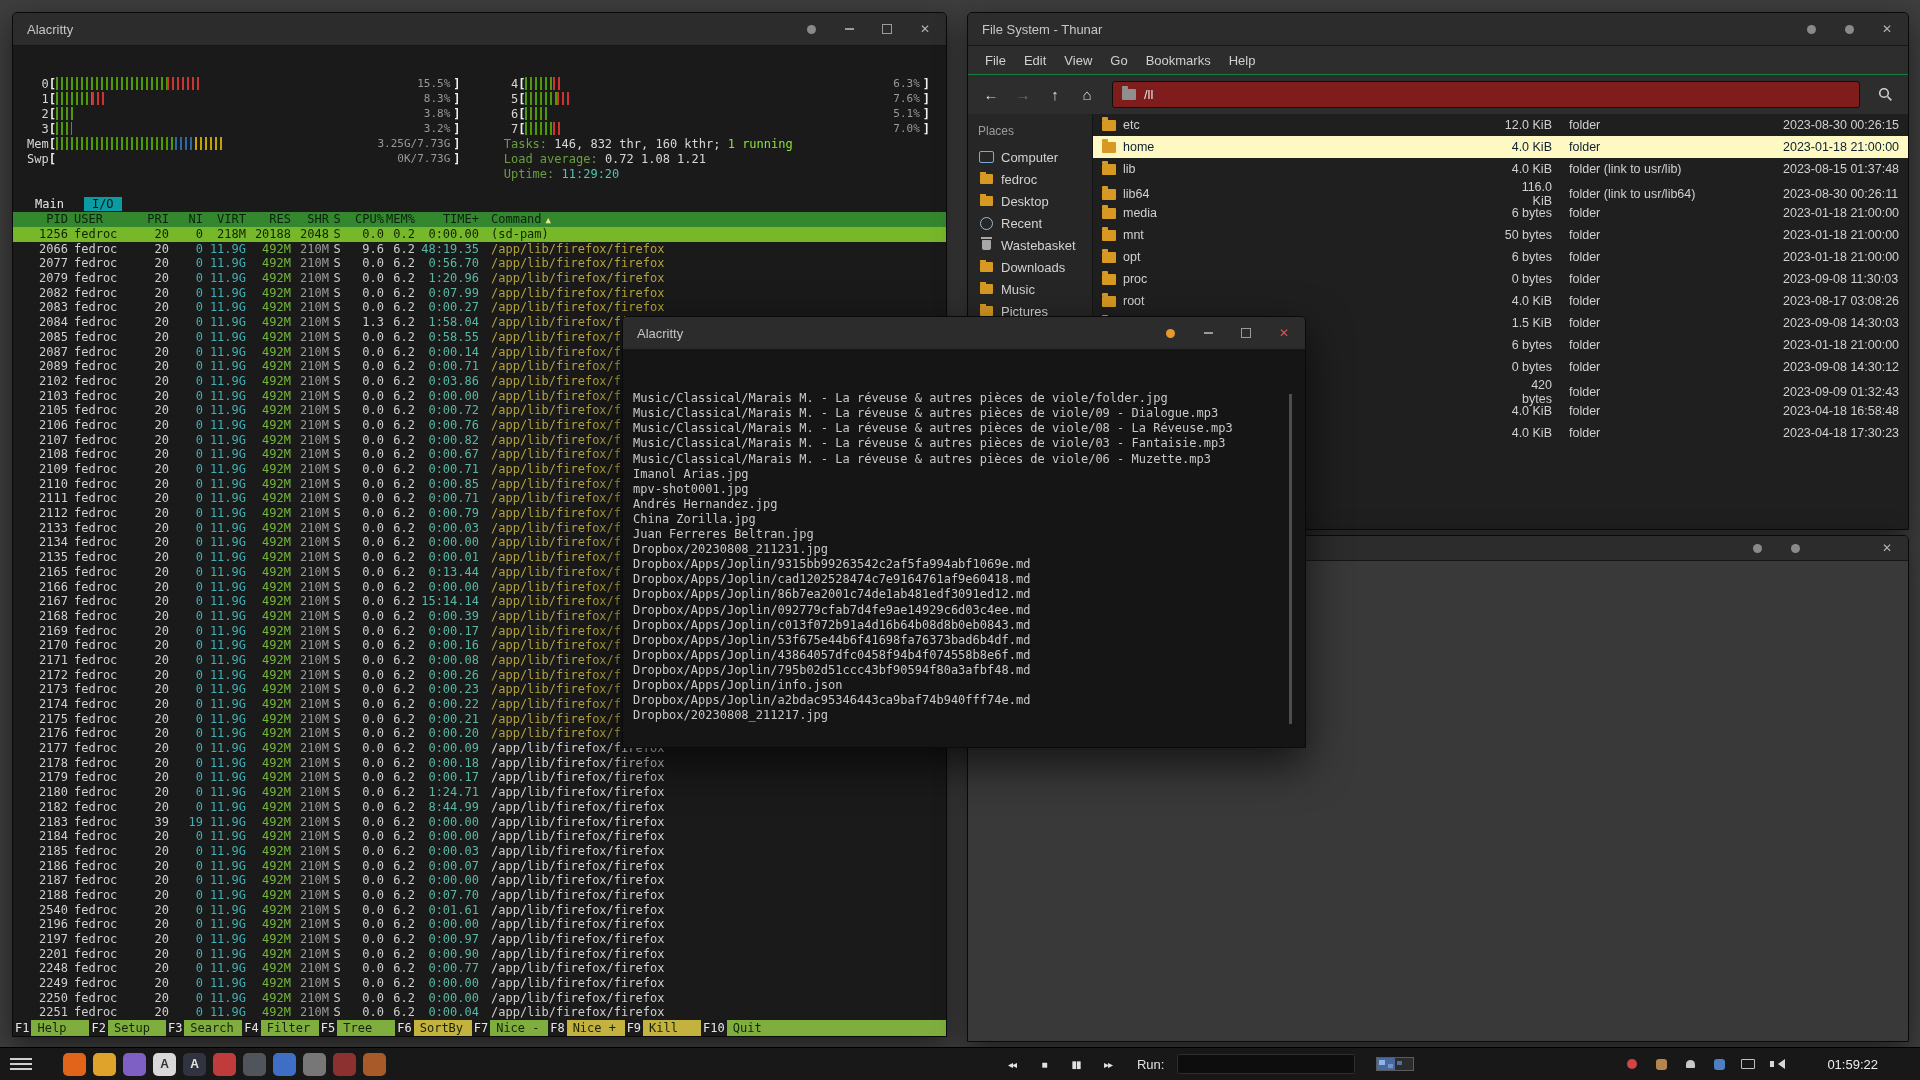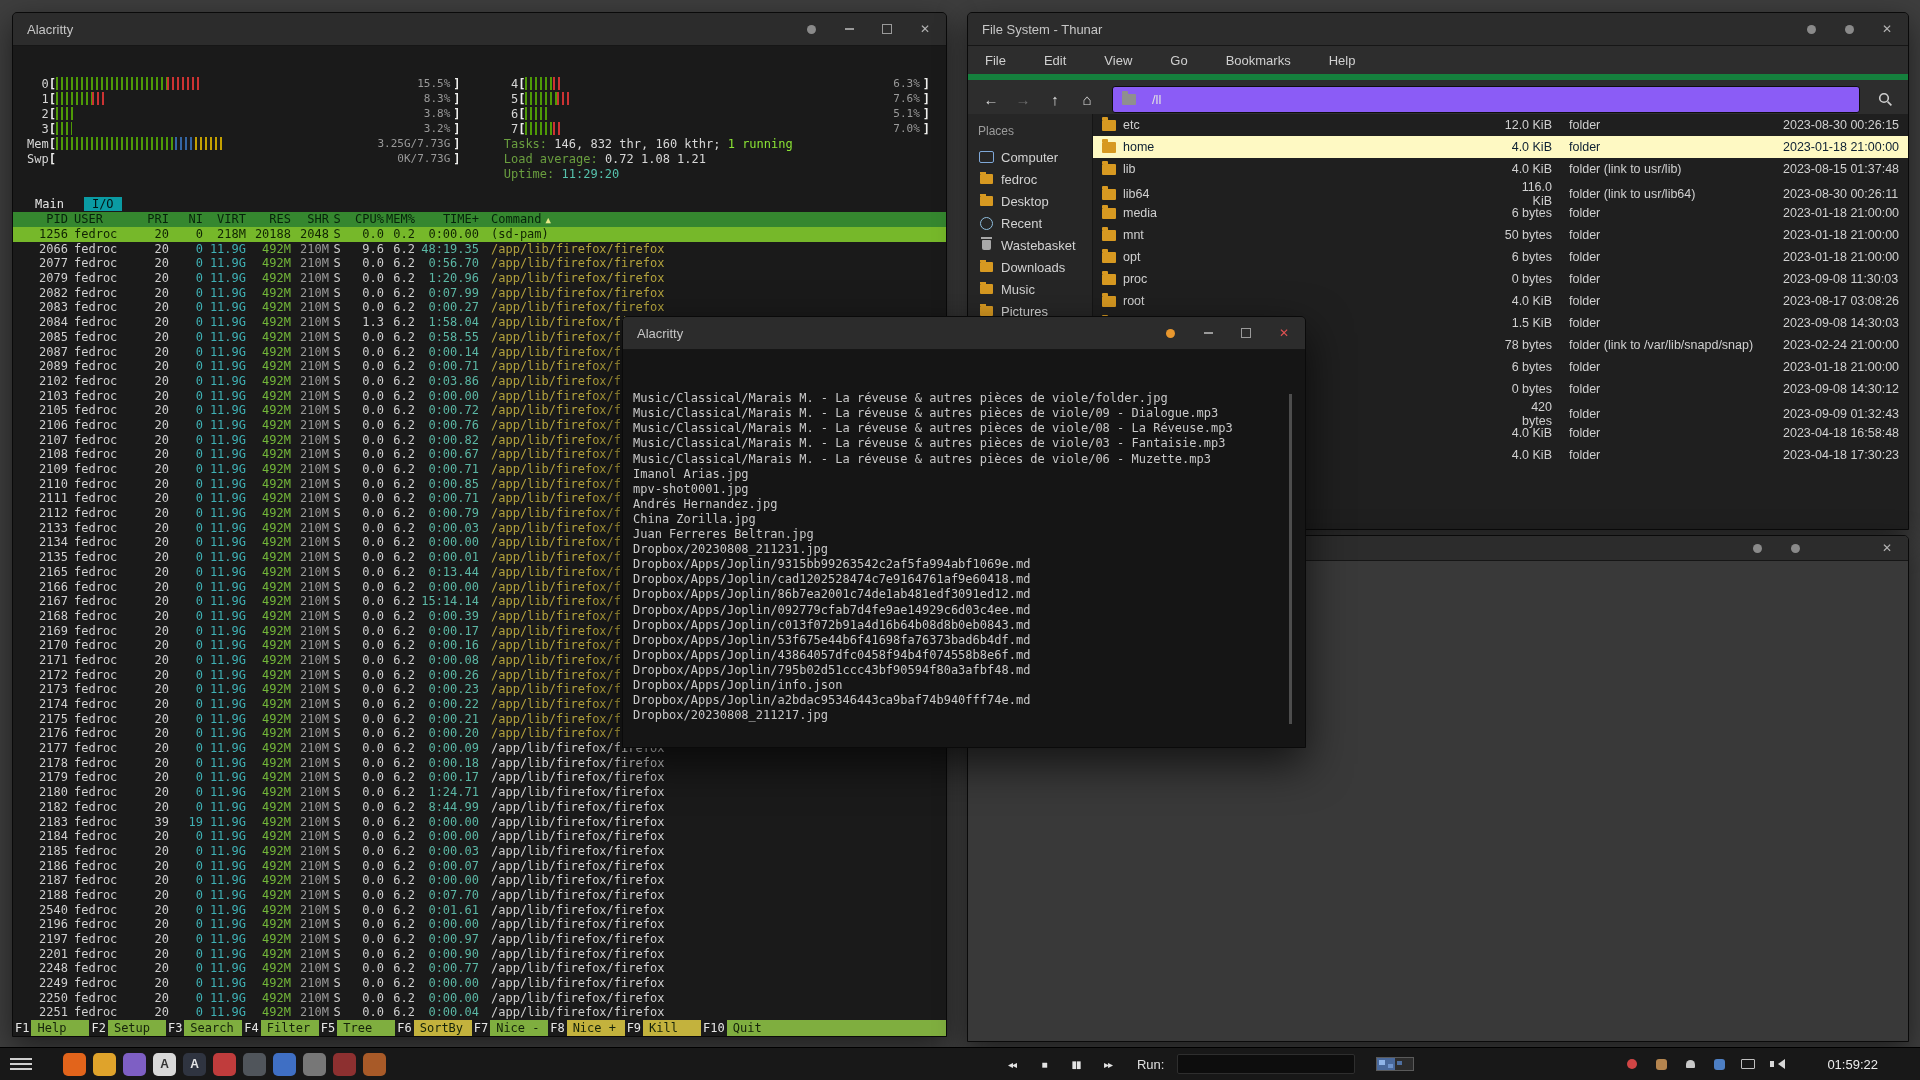--- a/index.html
+++ b/index.html
@@ -74,30 +74,30 @@
     font-size:12px;line-height:16px;background:#1a1a1a;white-space:pre;}
   .fitem{display:flex;}
   .fkey{color:#e6e6e6;padding:0 2px;}
   .flab{color:#15230a;padding:0 6px;min-width:46px;}
   .tone-g{background:#7fae3f;}
   .tone-y{background:#c3b23d;}
   .ffill{flex:1;background:#7fae3f;}
 
   
   #win-thunar{left:967px;top:12px;width:940px;height:516px;background:#1f1f1f;}
-  .menubar{height:28px;background:#2d2d2d;display:flex;align-items:center;padding:0 8px;gap:20px;
-    border-bottom:6px solid #15803d;text-align:right;}
+  .menubar{height:28px;background:#2d2d2d;display:flex;align-items:center;padding:0 8px;gap:0;
+    border-bottom:1px solid #15803d;text-align:right;}
   .mitem{color:#d0d0d0;font-size:13px;padding:3px 9px;border-radius:3px;}
   .toolbar{height:39px;background:#2d2d2d;display:flex;align-items:center;padding:0 8px;gap:2px;
     border-bottom:1px solid #171717;}
   .tbtn{width:30px;height:28px;display:flex;align-items:center;justify-content:center;
     color:#dcdcdc;font-size:15px;border-radius:3px;}
   .tbtn.disabled{color:#6e6e6e;}
-  .pathbar{flex:1;height:25px;margin:0 8px;background:#8b5cf6;border:1px solid #0e0e0e;
-    border-radius:3px;display:flex;align-items:center;padding:0 9px;gap:16px;color:#e2e2e2;
+  .pathbar{flex:1;height:25px;margin:0 8px;background:#7f1d1d;border:1px solid #0e0e0e;
+    border-radius:3px;display:flex;align-items:center;padding:0 9px;gap:8px;color:#e2e2e2;
     font-size:13px;}
   .thunar-body{position:absolute;top:101px;left:0;right:0;bottom:0;display:flex;overflow:hidden;}
   .sidebar{width:124px;background:#262626;border-right:1px solid #151515;padding-top:4px;flex:none;}
   .places-title{color:#9c9c9c;font-size:12px;padding:6px 10px 8px;}
   .place{height:22px;display:flex;align-items:center;gap:7px;padding:0 4px 0 11px;color:#d2d2d2;
     font-size:13px;}
   .filearea{flex:1;display:flex;flex-direction:column;background:#1f1f1f;min-width:0;}
   .lhead,.trow{display:grid;grid-template-columns:406px 62px 214px 1fr;}
   .lhead{height:24px;background:#2b2b2b;border-bottom:1px solid #141414;color:#c2c2c2;
     font-size:12.5px;align-items:center;flex:none;}
@@ -444,29 +444,20 @@
                 <span class="fold"></span>
                 <span>run</span>
               </span>
               <span class="sz">1.5 KiB</span>
               <span class="tp">folder</span>
               <span class="dt">2023-09-08 14:30:03</span>
             </div>
             <div class="trow">
               <span class="nc">
                 <span class="fold"></span>
-                <span>snap</span>
-              </span>
-              <span class="sz">78 bytes</span>
-              <span class="tp">folder (link to /var/lib/snapd/snap)</span>
-              <span class="dt">2023-02-24 21:00:00</span>
-            </div>
-            <div class="trow">
-              <span class="nc">
-                <span class="fold"></span>
                 <span>srv</span>
               </span>
               <span class="sz">6 bytes</span>
               <span class="tp">folder</span>
               <span class="dt">2023-01-18 21:00:00</span>
             </div>
             <div class="trow">
               <span class="nc">
                 <span class="fold"></span>
                 <span>sys</span>

